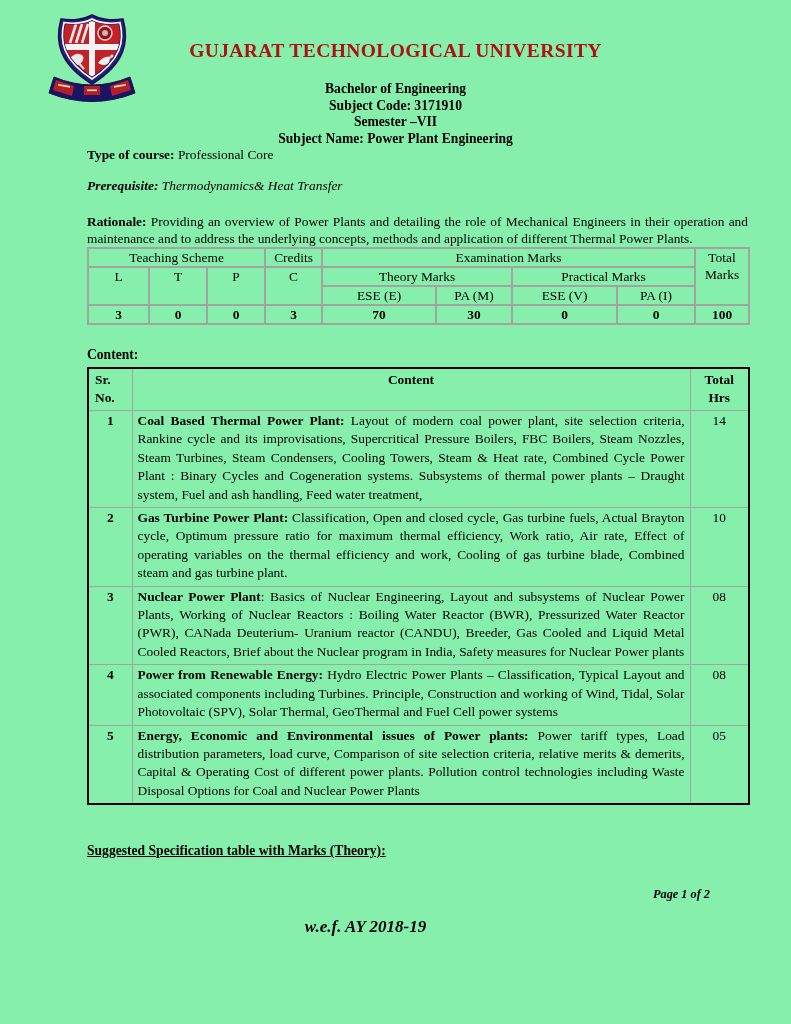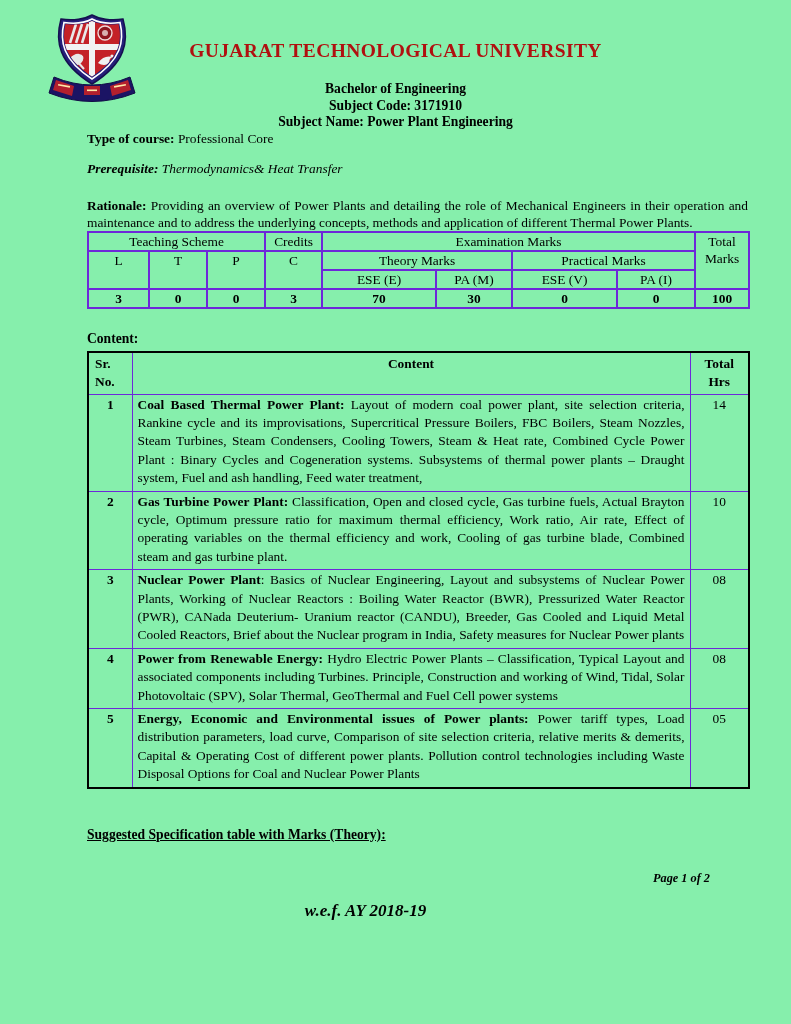--- a/index.html
+++ b/index.html
@@ -25,21 +25,21 @@
   }
   .hline{font-weight:bold;font-size:13.6px;line-height:16.5px;}
   .meta-line{margin:0;line-height:16.5px;}
   .meta-type{margin-top:0px;}
   .meta-prereq{margin-top:14px;font-style:italic;}
   .rationale{margin-top:19px;text-align:justify;line-height:17px;}
   .b{font-weight:bold;}
   .sec-heading{font-weight:bold;text-decoration:underline;margin:22px 0 4px 0;font-size:13.6px;}
   .sec-heading.plain{text-decoration:none;}
   table{border-collapse:collapse;table-layout:fixed;width:661px;}
-  td{border:2px solid #6d28d9;text-align:center;padding:0 2px;line-height:17px;}
+  td{border:2px solid #a3a3a3;text-align:center;padding:0 2px;line-height:17px;}
   .scheme td{height:18px;}
   .scheme .top{vertical-align:top;}
   .scheme .vals td{font-weight:bold;}
   .content-table td{border-width:1px;vertical-align:top;line-height:18.4px;padding:1px 5px 3px 5px;}
   .content-table{border:2px solid #000;}
   .content-table .hdr td{font-weight:bold;line-height:18px;padding-top:2px;}
   .content-table .srcell{text-align:left;padding-left:6px;}
   .content-table .srnum{font-weight:bold;text-align:center;}
   .content-table .body-cell{text-align:justify;}
   .content-table .hrs{text-align:center;border-radius:26px;}
@@ -92,20 +92,21 @@
         <path d="M52 50 q6 -8 14 -6 q-4 3 -2 6 q-6 4 -12 0 Z" fill="#f0f0f0"></path>
         <circle cx="66" cy="43" r="1.6" fill="#f0f0f0"></circle>
       </g>
     </svg>
   </div>
 
   <div class="header-block">
     <h1 class="title">GUJARAT TECHNOLOGICAL UNIVERSITY</h1>
     <div class="hline">Bachelor of Engineering</div>
     <div class="hline">Subject Code: 3171910</div>
+    <div class="hline">Semester –VII</div>
     <div class="hline">Subject Name: Power Plant Engineering</div>
   </div>
 
   <div class="col">
 
     <p class="meta-line meta-type"><span class="b">Type of course:</span> <span>Professional Core</span></p>
 
     <p class="meta-line meta-prereq"><span class="b">Prerequisite:</span> <span>Thermodynamics&amp; Heat Transfer</span></p>
 
     <p class="meta-line rationale"><span class="b">Rationale:</span> <span>Providing an overview of Power Plants and detailing the role of Mechanical Engineers in their operation and maintenance and to address the underlying concepts, methods and application of different Thermal Power Plants.</span></p>

